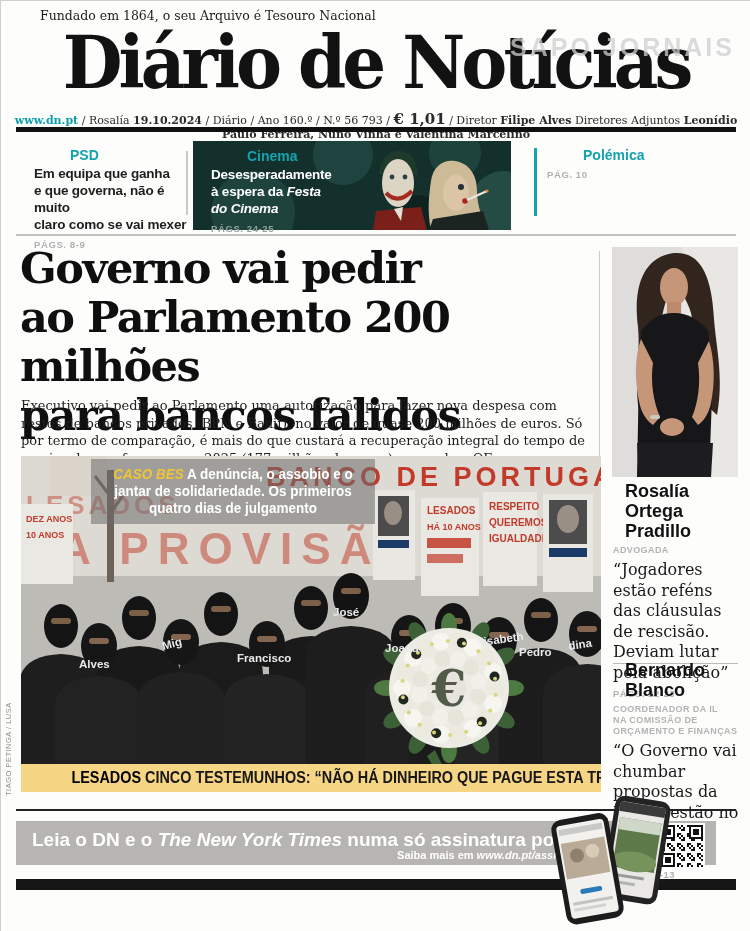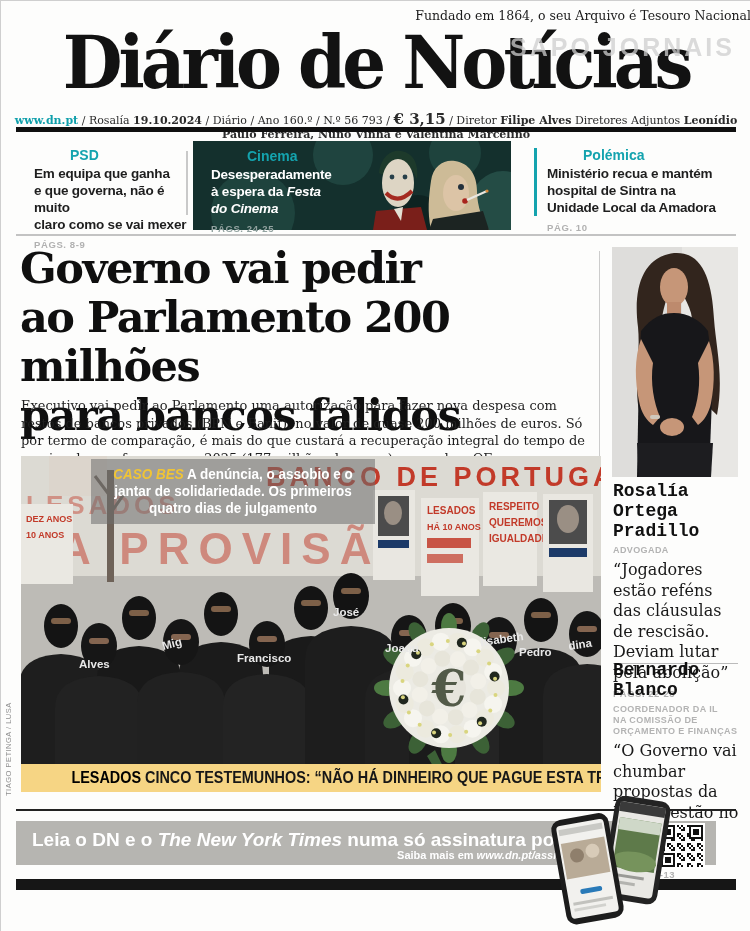--- a/index.html
+++ b/index.html
@@ -2,21 +2,21 @@
 <html><head>
 <meta charset="utf-8">
 <style>
   html,body{margin:0;padding:0;background:#e9e9e9;}
   .page{position:relative;width:750px;height:931px;margin:0 auto;background:#fdfdfc;
         border:1px solid #cfcfcf;overflow:hidden;font-family:"Liberation Sans",sans-serif;color:#1a1a1a;}
   .abs{position:absolute;}
   .preline{white-space:pre-line;}
 
   
-  .tagline{top:7px;left:0;right:0;text-align:right;font-family:"DejaVu Serif",serif;
+  .tagline{top:7px;left:0;right:0;text-align:left;font-family:"DejaVu Serif",serif;
            font-size:12.5px;color:#1c1c1c;margin-left:39px;}
   .masthead{top:18px;left:0;right:0;text-align:center;font-family:"DejaVu Serif",serif;
             font-weight:bold;font-size:69px;letter-spacing:-4px;color:#121212;
             transform:scaleY(1.06);transform-origin:top center;z-index:2;}
   .watermark{top:32px;right:16px;font-size:25px;font-weight:bold;letter-spacing:3px;
              color:#cfcfcf;opacity:.75;z-index:3;}
   .dateline{top:109px;left:0;right:0;text-align:center;font-family:"DejaVu Serif",serif;
             font-size:11px;color:#2b2b2b;}
   .seg-teal{color:#0f9fab;font-weight:bold;}
   .seg-b{font-weight:bold;}
@@ -43,21 +43,21 @@
             font-size:43px;line-height:49px;letter-spacing:-1.5px;color:#0f0f0f;}
   .deck{left:20px;top:396px;width:574px;font-family:"DejaVu Serif",serif;font-size:13px;
         line-height:17.5px;color:#1f1f1f;}
   .deck-src{font-family:"Liberation Sans",sans-serif;font-size:9.5px;font-weight:bold;
             color:#a3a3a3;letter-spacing:.6px;}
 
   
   .col-rule{left:598px;top:250px;width:1px;height:538px;background:#cccccc;}
   .portrait{left:611px;top:246px;width:126px;height:230px;}
   .rc-item{width:126px;left:612px;}
-  .rc-name{font-family:Liberation Mono, monospace;font-weight:bold;font-size:18px;line-height:20px;color:#111;}
+  .rc-name{font-family:Liberation Sans, sans-serif;font-weight:bold;font-size:18px;line-height:20px;color:#111;margin-left:12px;}
   .rc-role{font-size:9px;font-weight:bold;color:#b3b3b3;letter-spacing:.4px;line-height:11px;margin-top:4px;}
   .rc-quote{font-family:"DejaVu Serif",serif;font-size:16px;line-height:20.5px;color:#191919;margin-top:4px;}
   .rc-pages{font-size:9.5px;font-weight:bold;color:#b1b1b1;letter-spacing:.5px;margin-top:5px;}
   .rc-div{left:612px;top:662px;width:125px;height:1px;background:#bbbbbb;}
 
   
   .photo{left:20px;top:455px;width:580px;height:335px;overflow:hidden;background:#b7b5b0;}
   .overlay-box{position:absolute;left:70px;top:3px;width:268px;background:rgba(110,110,110,.55);
                padding:7px 8px;text-align:center;z-index:2;}
   .overlay-inner{font-size:14.5px;font-weight:bold;line-height:17px;color:#fff;
@@ -88,21 +88,21 @@
 </head>
 <body>
 
 <div class="page">
 
   <div class="abs tagline">Fundado em 1864, o seu Arquivo é Tesouro Nacional</div>
   <div class="abs masthead">Diário de Notícias</div>
   <div class="abs watermark">SAPO JORNAIS</div>
 
   <div class="abs dateline">
-    <span class="seg-teal">www.dn.pt</span><span> / Rosalía </span><span class="seg-b">19.10.2024</span><span> / Diário / Ano 160.º / N.º 56 793 / </span><span class="seg-price">€ 3,15</span><span> / Diretor </span><span class="seg-b">Filipe Alves</span><span> Diretores Adjuntos </span><span class="seg-b">Leonídio Paulo Ferreira, Nuno Vinha e Valentina Marcelino</span>
+    <span class="seg-teal">www.dn.pt</span><span> / Rosalía </span><span class="seg-b">19.10.2024</span><span> / Diário / Ano 160.º / N.º 56 793 / </span><span class="seg-price">€ 1,01</span><span> / Diretor </span><span class="seg-b">Filipe Alves</span><span> Diretores Adjuntos </span><span class="seg-b">Leonídio Paulo Ferreira, Nuno Vinha e Valentina Marcelino</span>
   </div>
   <div class="abs rule-thick"></div>
 
   <div class="abs teaser-psd">
     <div class="kicker">PSD</div>
     <div class="t-title preline">Em equipa que ganha
 e que governa, não é muito
 claro como se vai mexer</div>
     <div class="pages">PÁGS. 8-9</div>
   </div>
@@ -138,23 +138,20 @@
       <div class="t-title preline"><span>Desesperadamente
 à espera da </span><span class="sub-italic">Festa
 do Cinema</span></div>
       <div class="pages">PÁGS. 24-25</div>
     </div>
   </div>
 
   <div class="abs divider-v2"></div>
   <div class="abs teaser-pol">
     <div class="kicker">Polémica</div>
-    <div class="t-title preline">Ministério recua e mantém
-hospital de Sintra na
-Unidade Local da Amadora</div>
     <div class="pages">PÁG. 10</div>
   </div>
   <div class="abs rule-thin"></div>
 
   <div class="abs headline preline">Governo vai pedir
 ao Parlamento 200 milhões
 para bancos falidos</div>
   <div class="abs deck"><span>Executivo vai pedir ao Parlamento uma autorização para fazer nova despesa com restos de bancos privados (BPN e Banif), no valor de quase 200 milhões de euros. Só por termo de comparação, é mais do que custará a recuperação integral do tempo de serviço dos professores em 2025 (177 milhões de euros), segundo o OE.</span> <span class="deck-src">DINHEIRO VIVO</span></div>
 
   <div class="abs col-rule"></div>

